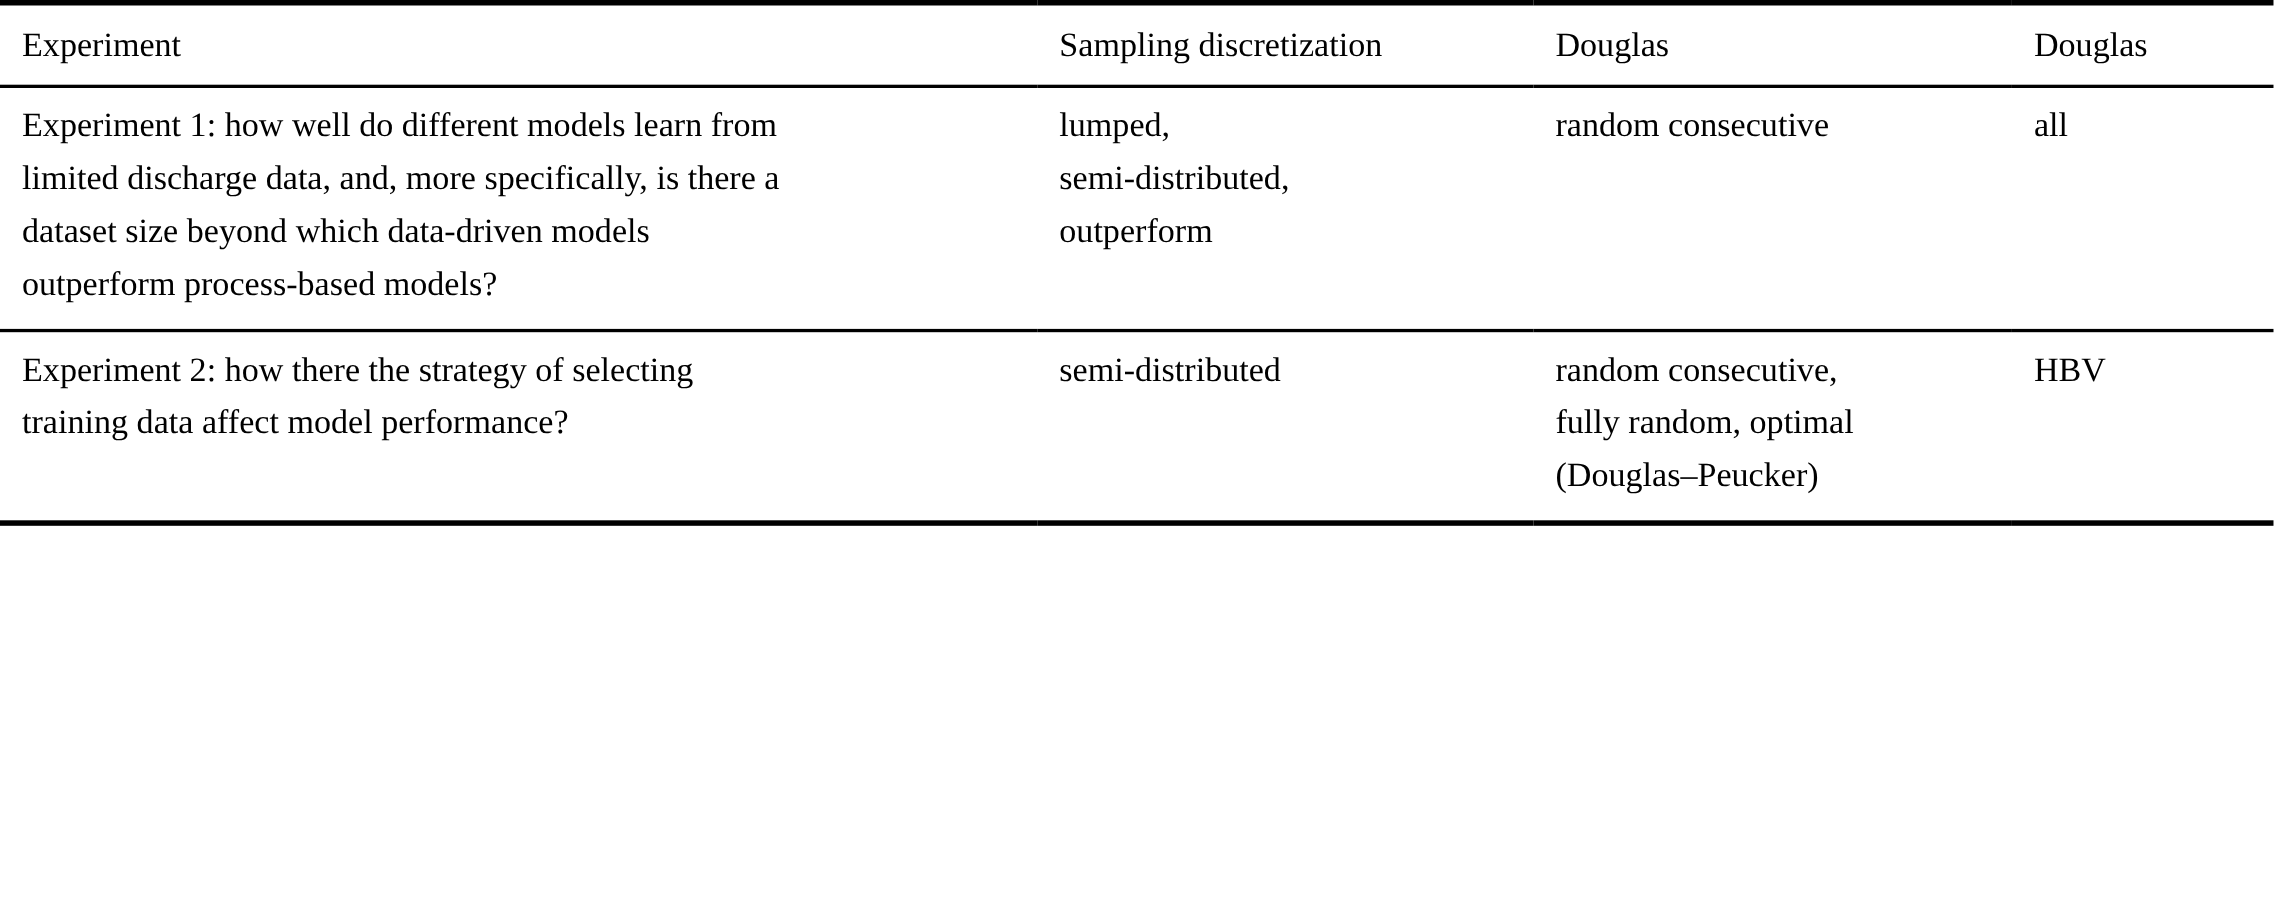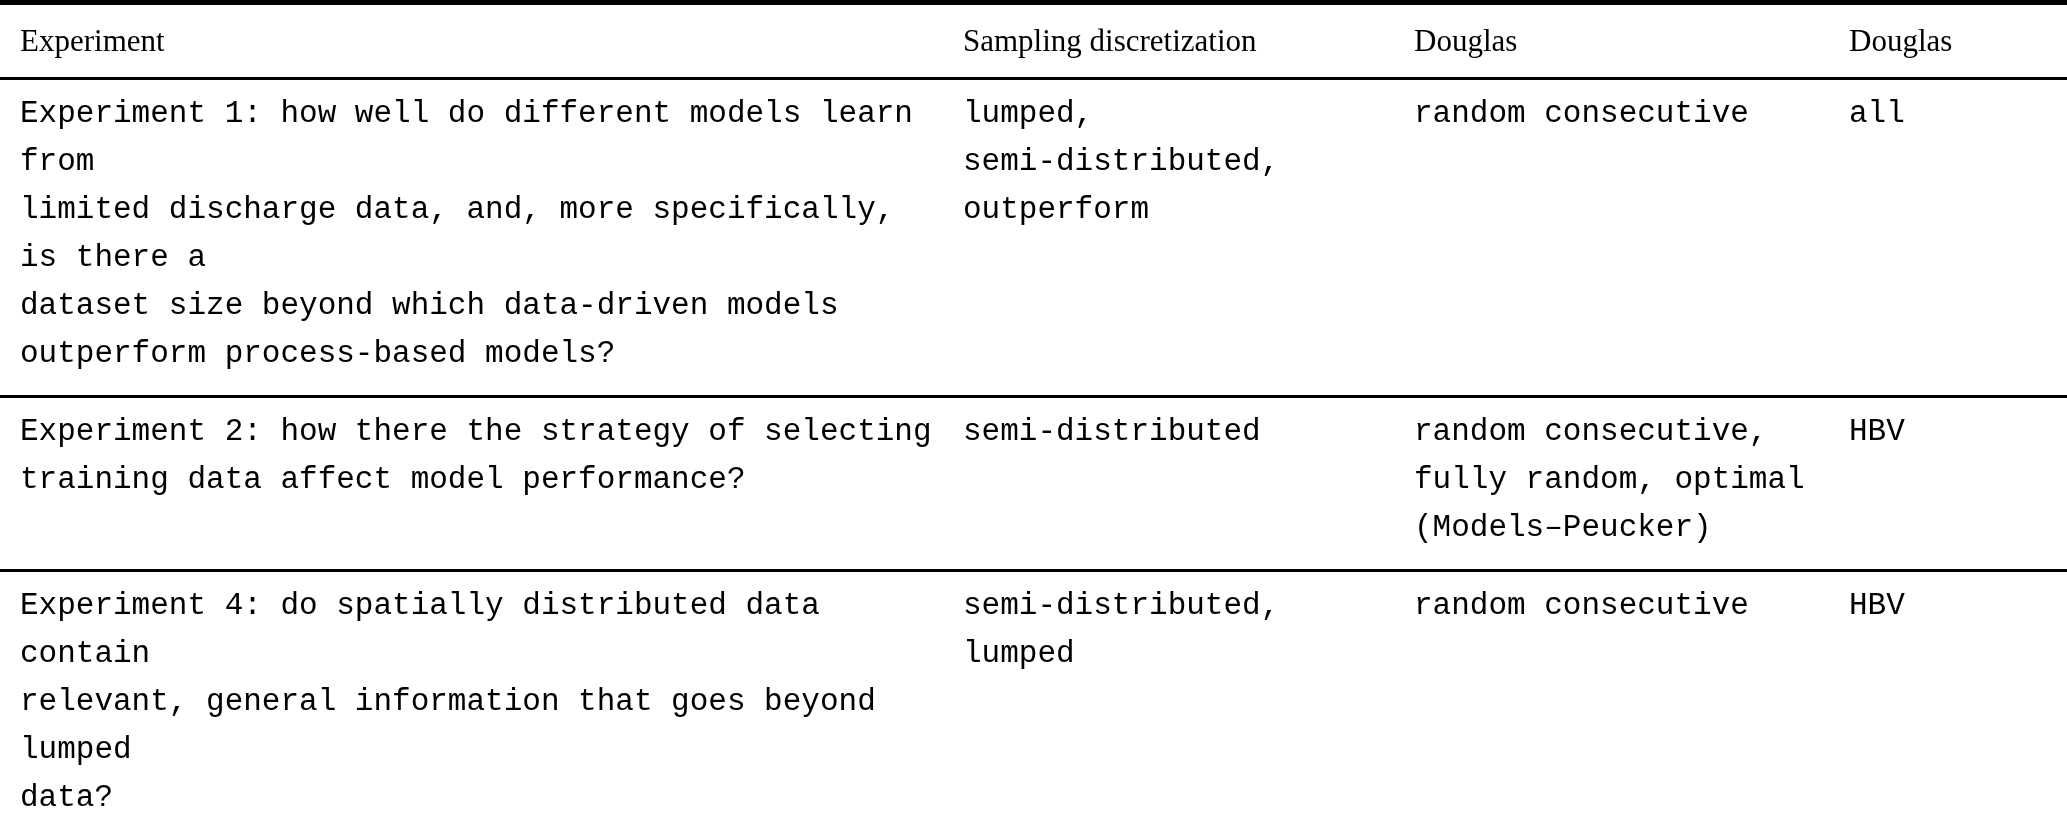--- a/index.html
+++ b/index.html
@@ -36,21 +36,20 @@
     border-bottom: 3px solid #000000;
   }
   table.paper-table thead th {
     padding-top: 12px;
     padding-bottom: 12px;
     white-space: nowrap;
     overflow: hidden;
   }
   table.paper-table tbody tr {
     border-bottom: 3px solid #000000;
-    font-family: Liberation Mono, monospace;
   }
   table.paper-table tbody tr:last-child {
     border-bottom: none;
   }
 </style>
 </head>
 <body>
 
 <table class="paper-table">
   <colgroup>
@@ -78,26 +77,17 @@
 outperform</td>
       <td>random consecutive</td>
       <td>all</td>
     </tr>
     <tr>
       <td>Experiment 2: how there the strategy of selecting
 training data affect model performance?</td>
       <td>semi-distributed</td>
       <td>random consecutive,
 fully random, optimal
-(Models–Peucker)</td>
-      <td>HBV</td>
-    </tr>
-    <tr>
-      <td>Experiment 4: do spatially distributed data contain
-relevant, general information that goes beyond lumped
-data?</td>
-      <td>semi-distributed,
-lumped</td>
-      <td>random consecutive</td>
+(Douglas–Peucker)</td>
       <td>HBV</td>
     </tr>
   </tbody>
 </table>
 
 </body></html>

